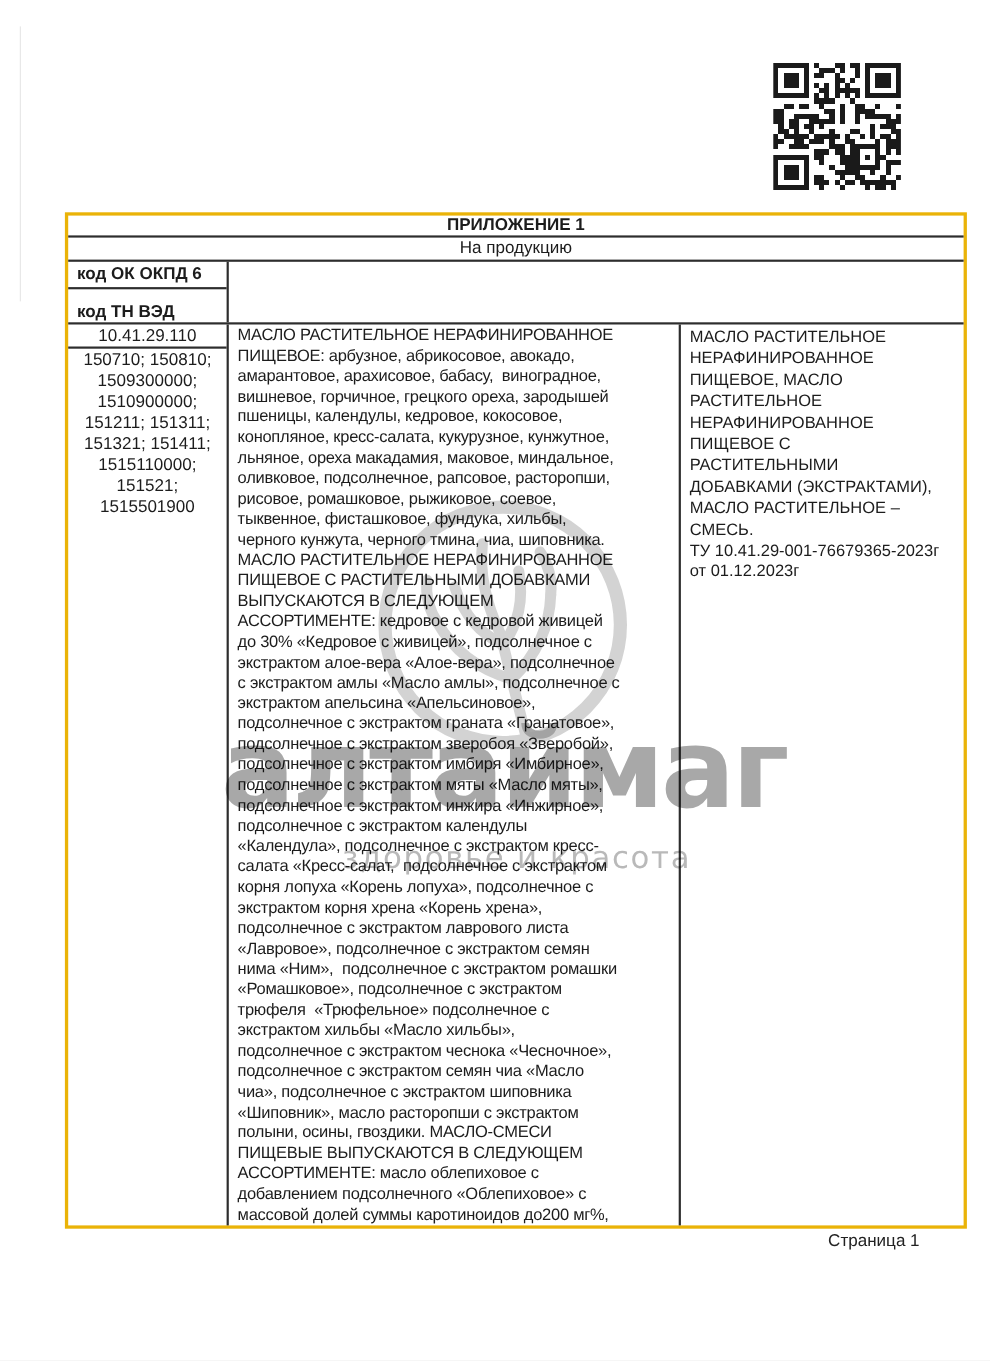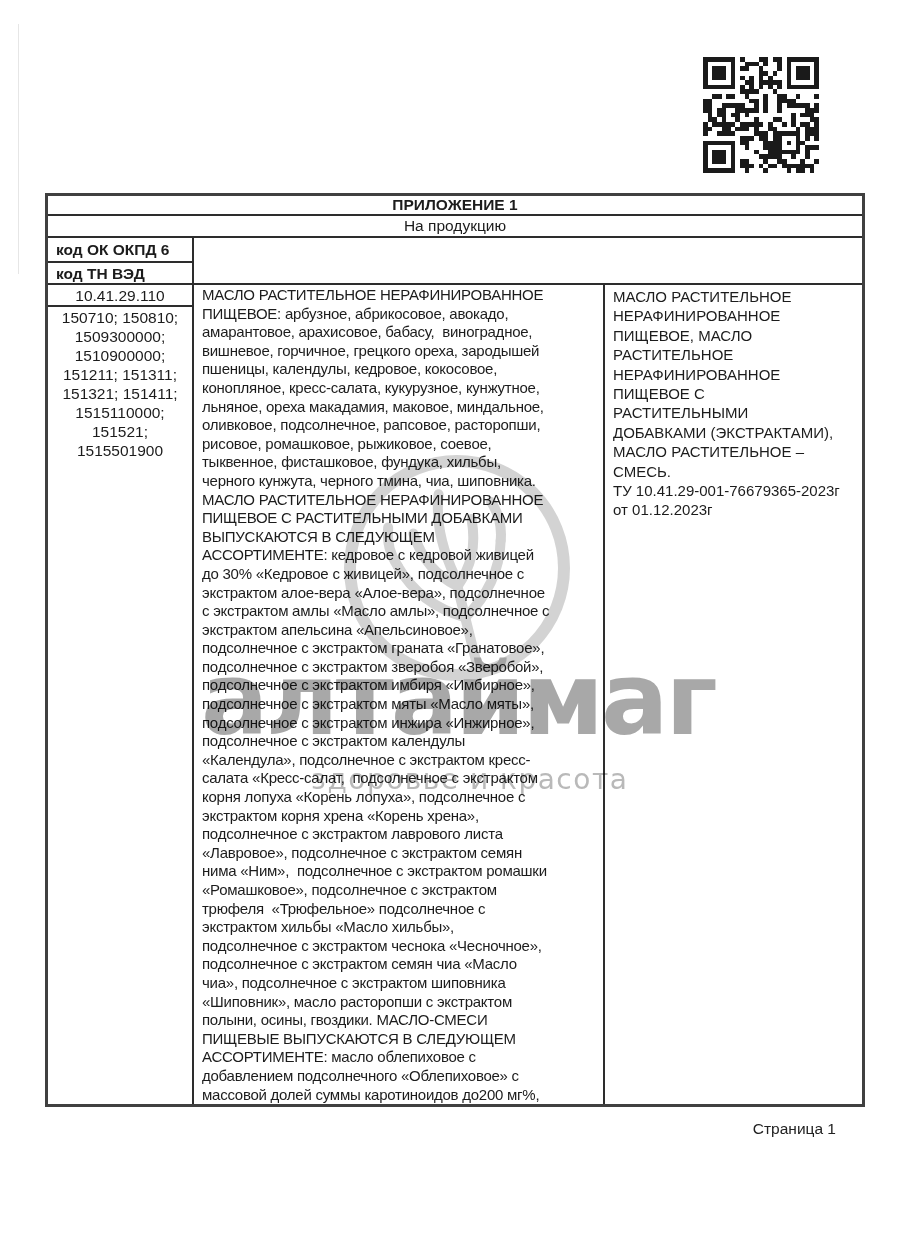--- a/index.html
+++ b/index.html
@@ -9,36 +9,36 @@
     overflow:hidden;margin:0 auto;
   }
   
   .scan-artifact{position:absolute;left:18px;top:24px;width:1px;height:250px;background:#d6d6d6;opacity:.6;}
 
   
   .qr{position:absolute;left:703px;top:57px;width:116px;height:116px;}
 
   
   .decl-table{
-    position:absolute;left:45px;top:193px;width:820px;
-    border:3px solid #404040;box-sizing:border-box;background:transparent;
+    position:absolute;left:59px;top:193px;width:820px;
+    border:3px solid #eab308;box-sizing:border-box;background:transparent;
   }
   .t-row{border-bottom:2px solid #2d2d2d;}
   .t-row:last-child{border-bottom:none;}
   .title-row{height:18px;line-height:18px;text-align:center;font-weight:bold;font-size:15.5px;}
   .subtitle-row{height:21px;line-height:21px;text-align:center;font-size:15.5px;}
   .subtitle-row .b{font-weight:bold;}
   .onprod-row{height:20px;line-height:20px;text-align:center;font-size:15.5px;}
   .cols{display:flex;align-items:stretch;}
   .c1{width:146px;box-sizing:border-box;border-right:2px solid #2d2d2d;}
   .c2{width:411px;box-sizing:border-box;border-right:2px solid #2d2d2d;}
   .c3{width:257px;box-sizing:border-box;}
   .head .c1{font-weight:bold;font-size:15.5px;}
   .head .c1 .sub1{padding:3px 0 2px 8px;border-bottom:2px solid #2d2d2d;}
-  .head .c1 .sub2{padding:2px 0 0 8px;}
+  .head .c1 .sub2{padding:12px 0 0 8px;}
   .head .c2,.head .c3{font-weight:bold;font-size:15.5px;line-height:17.3px;text-align:center;padding-top:3px;}
   .body-row{min-height:819px;}
   .body-row .c1{font-size:15.5px;text-align:center;}
   .okpd{padding-top:2px;line-height:18px;border-bottom:2px solid #2d2d2d;}
   .tnved{line-height:19px;white-space:pre-line;padding-top:1px;}
   .body-row .c2{font-size:15px;line-height:18.6px;letter-spacing:-0.25px;
     padding:1px 5px 0 8px;white-space:pre;overflow:hidden;}
   .body-row .c3{font-size:15px;line-height:19.4px;padding:2px 4px 0 8px;white-space:pre-line;}
 
   .footer{position:absolute;top:1120px;right:64px;font-size:15.5px;color:#222;}

